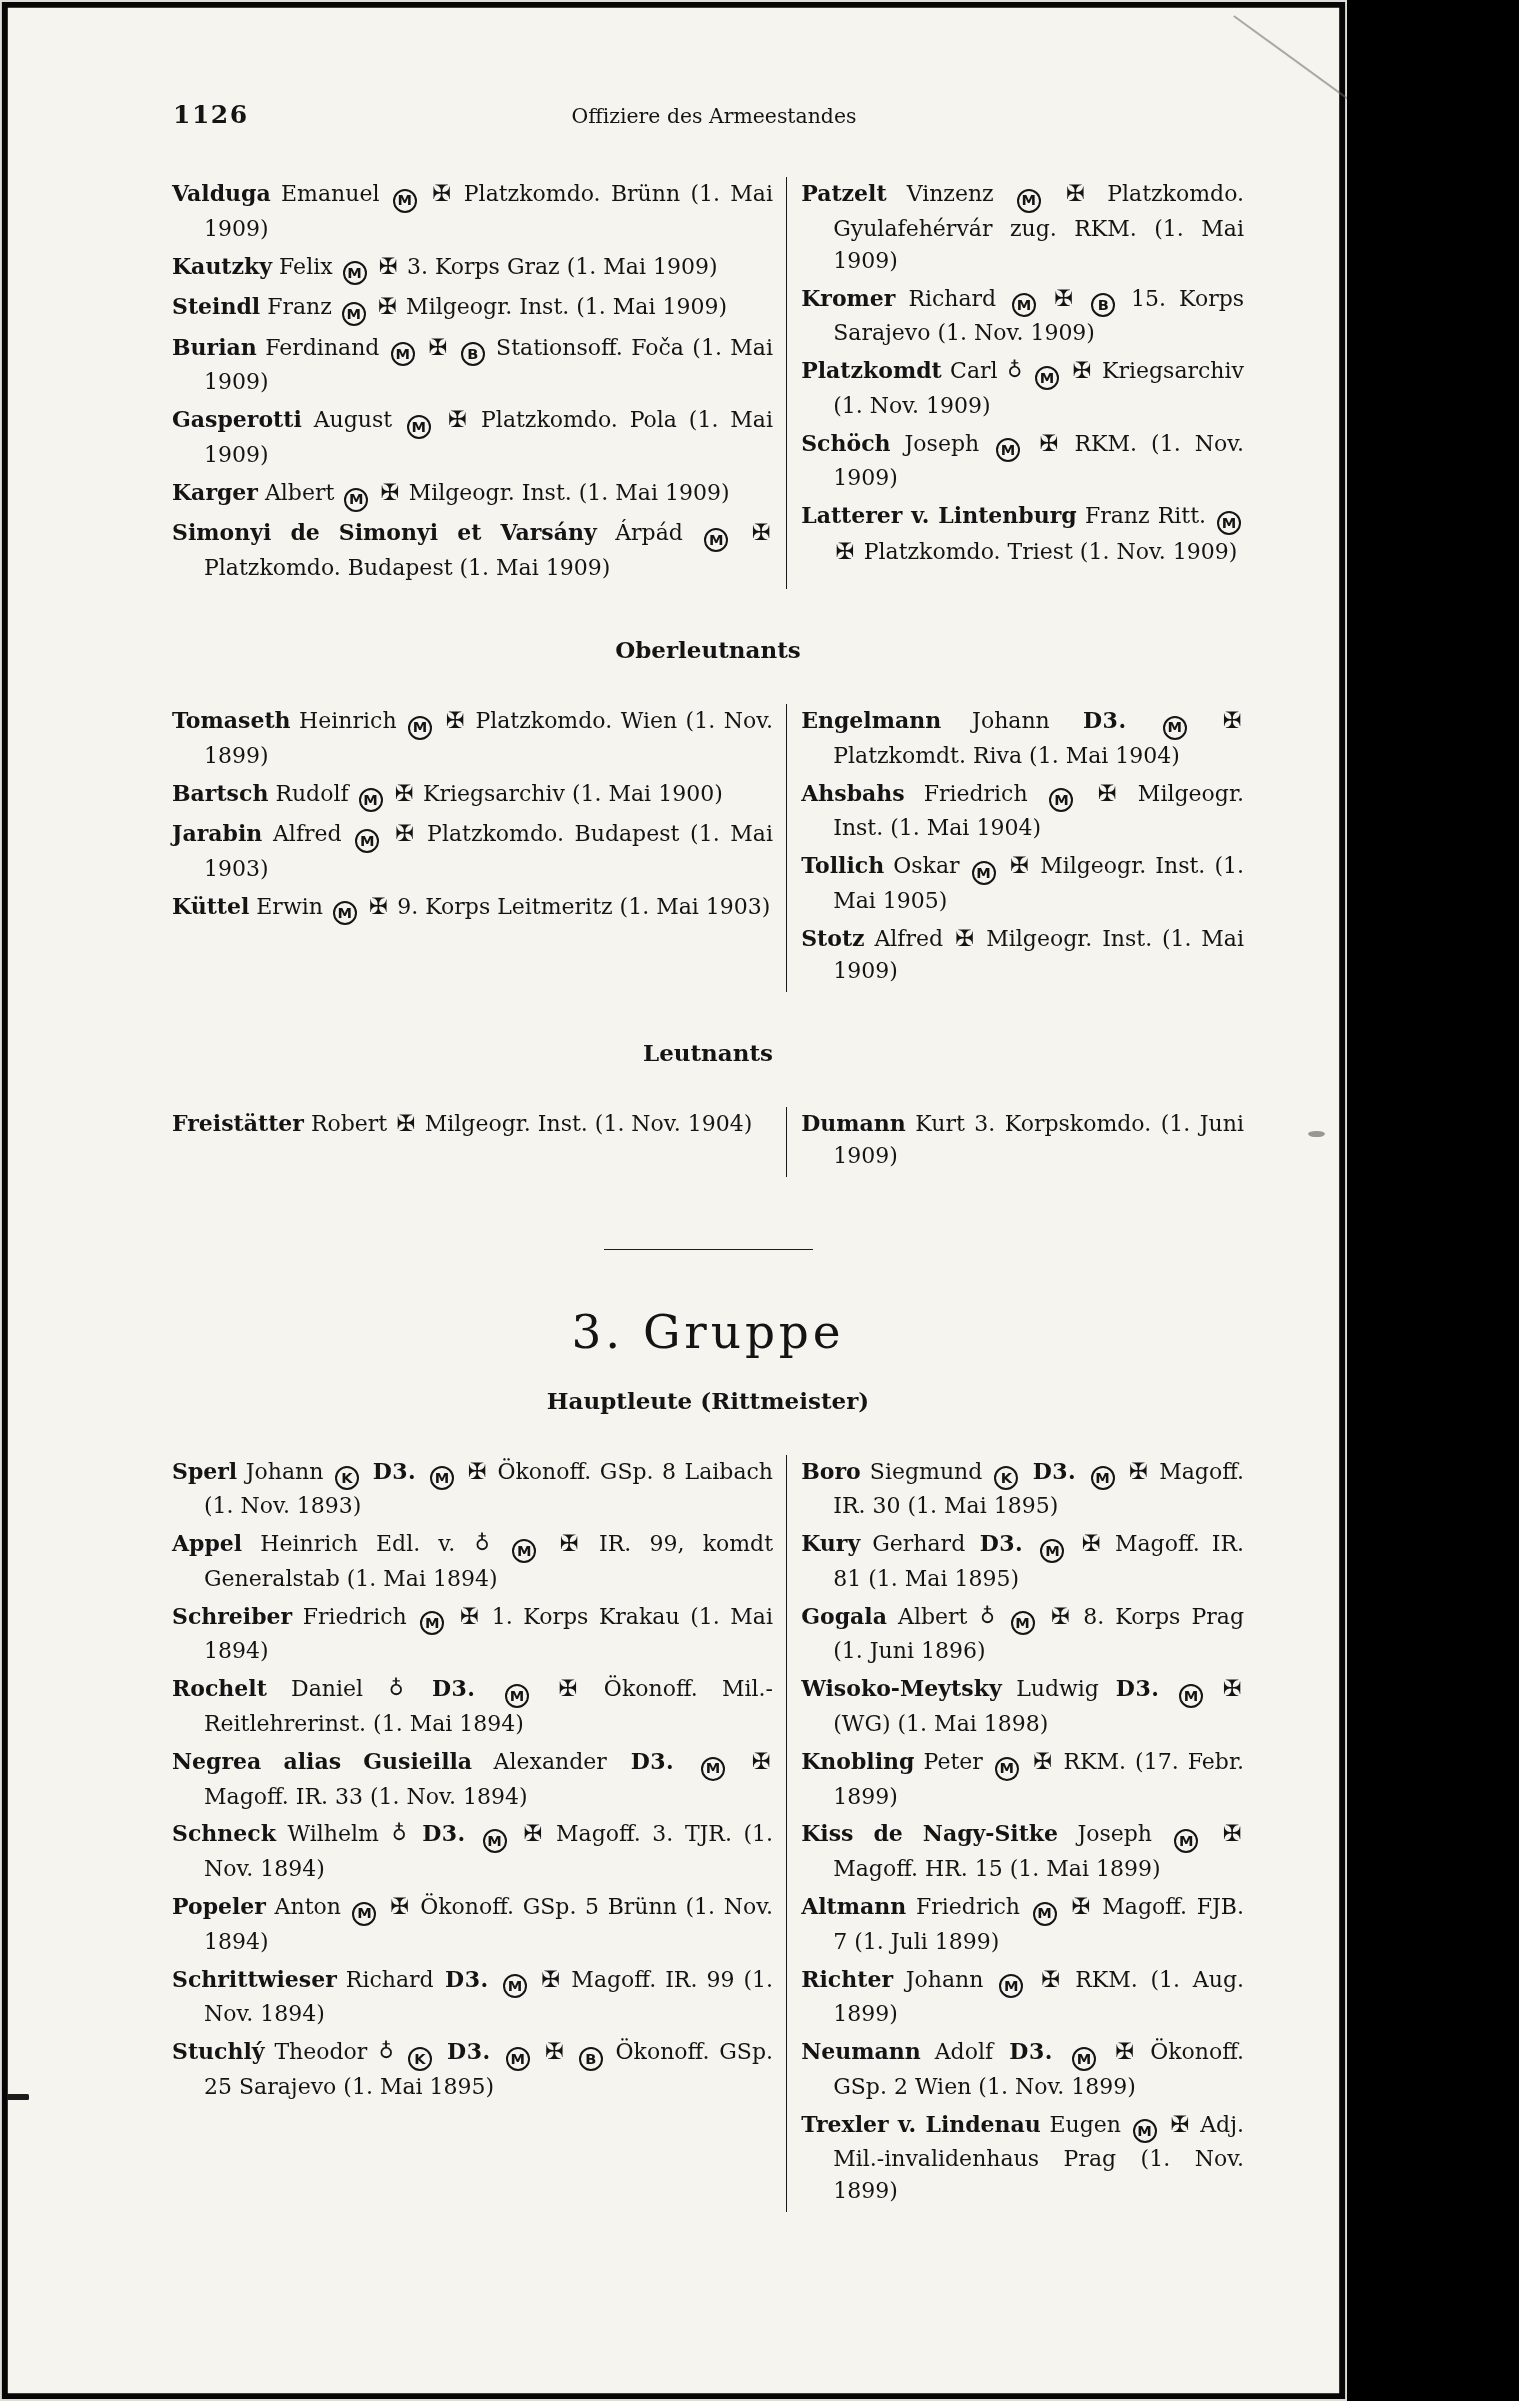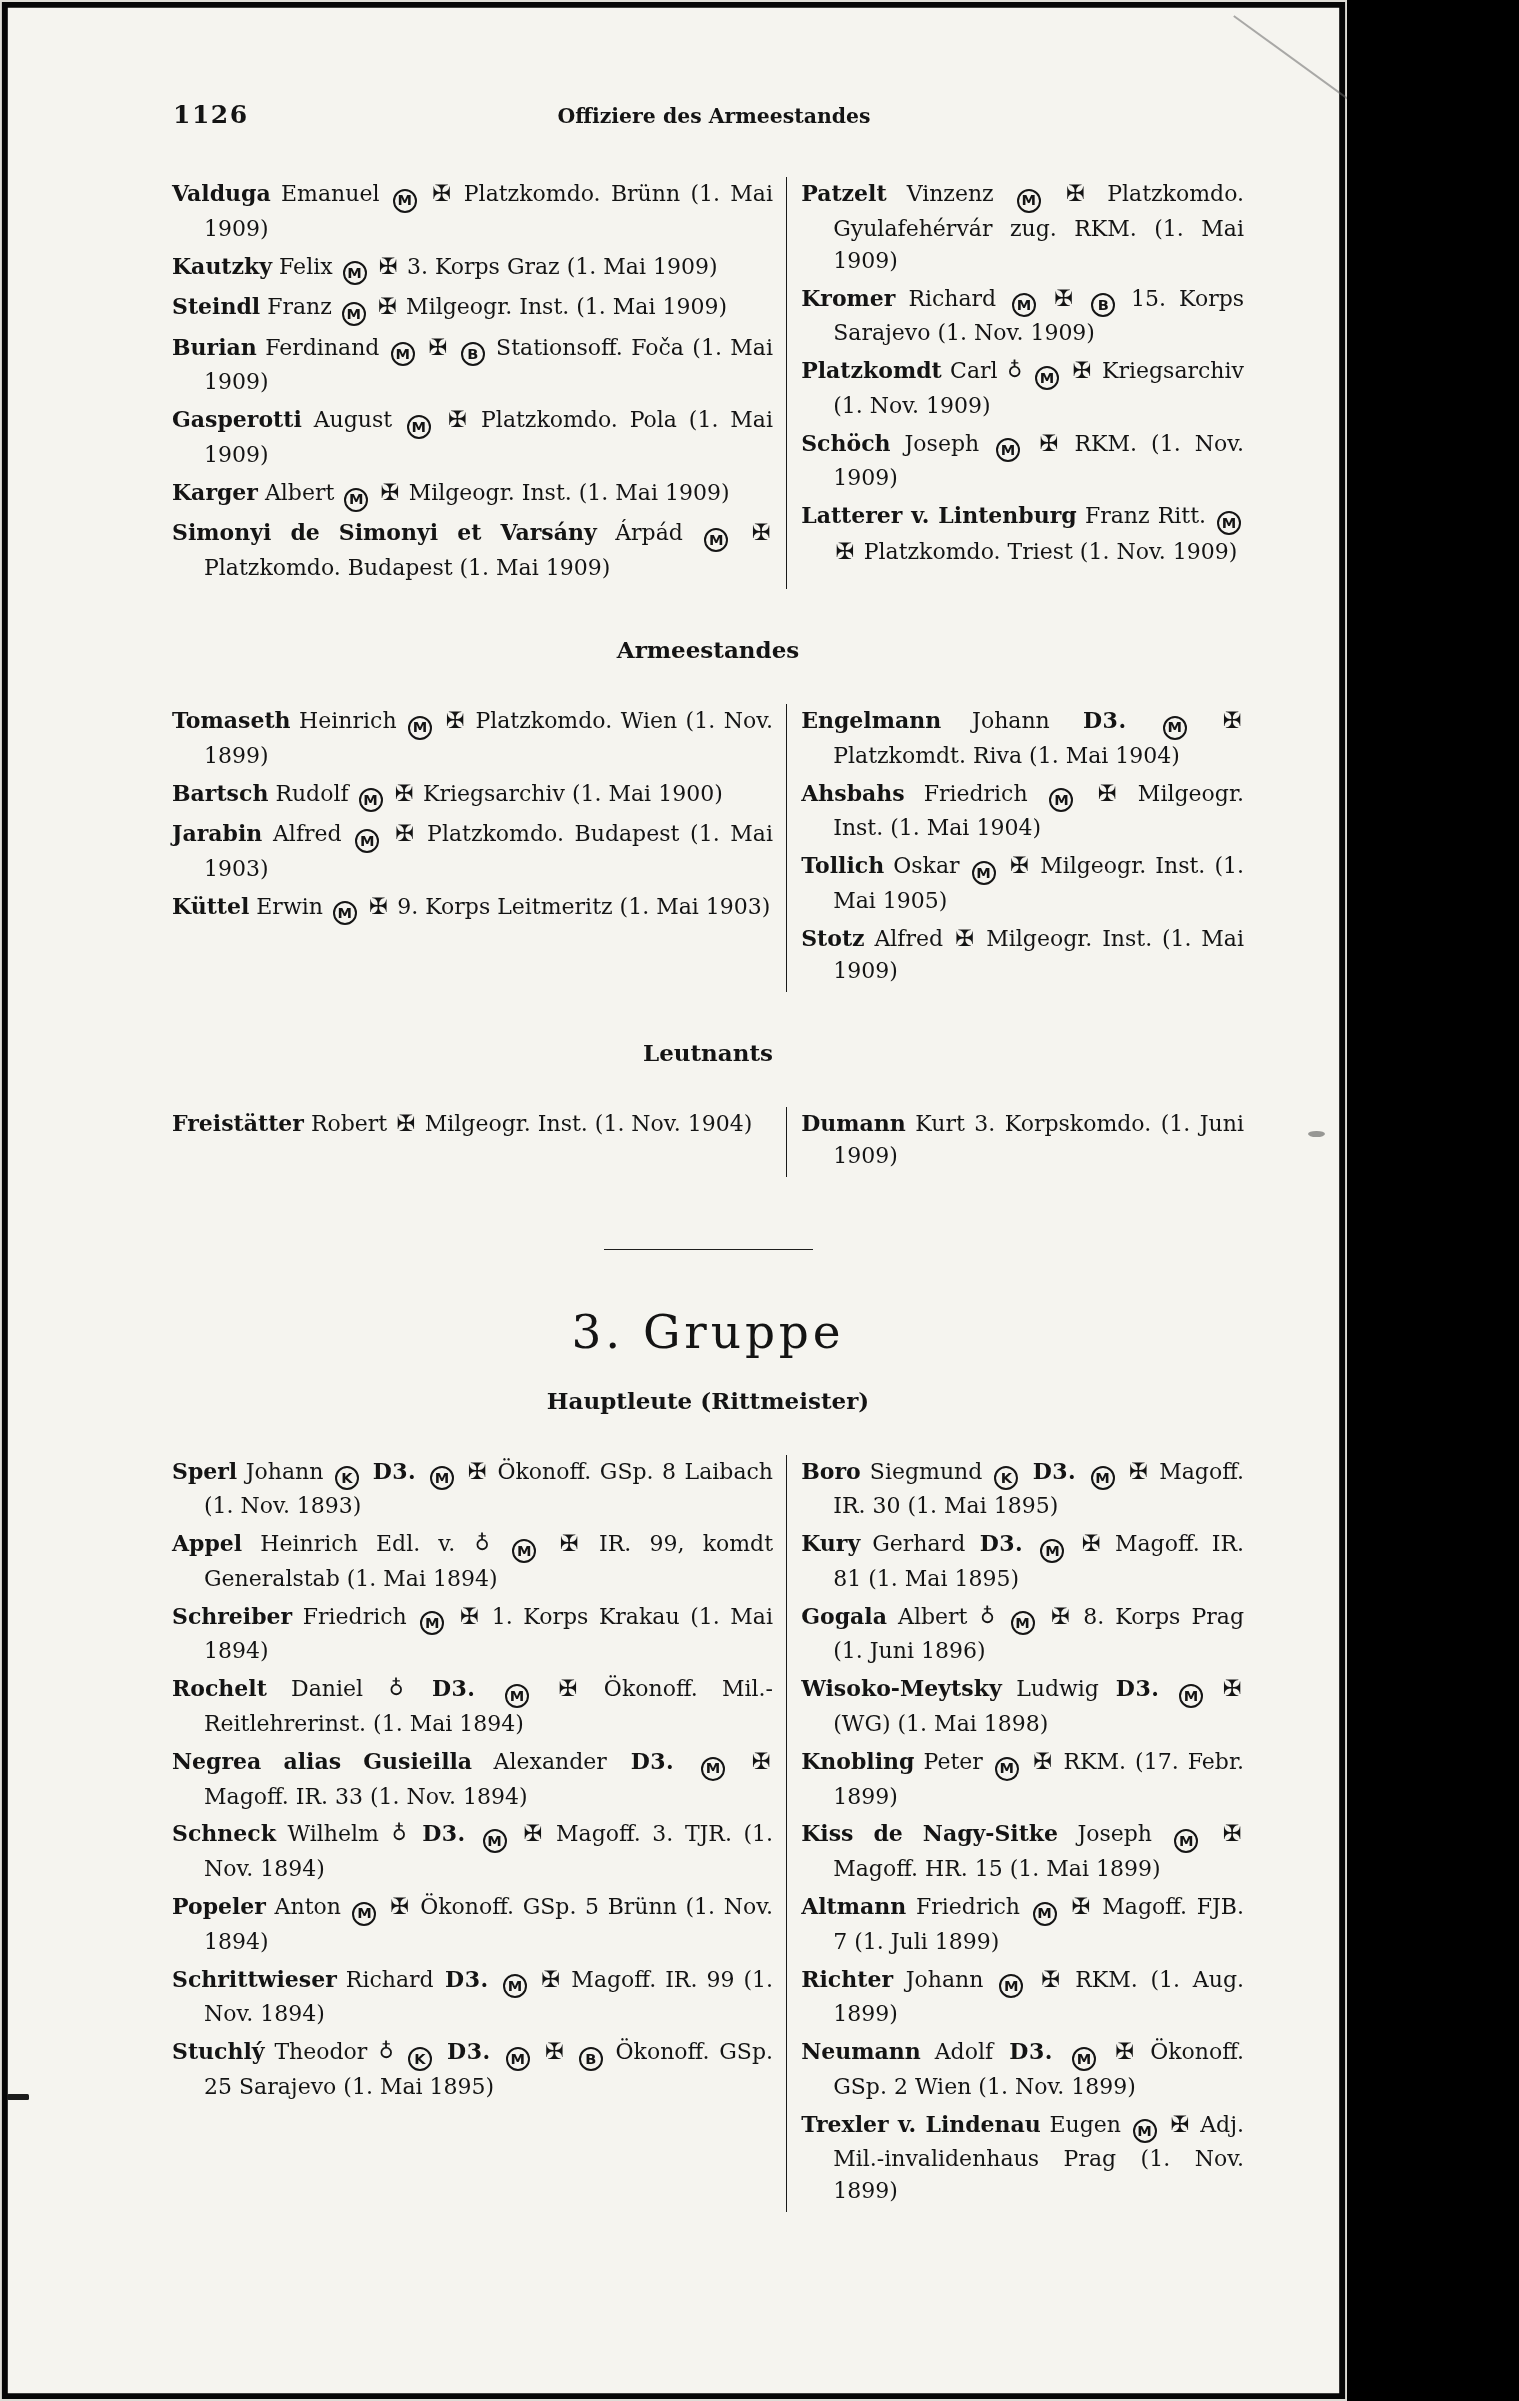--- a/index.html
+++ b/index.html
@@ -16,21 +16,21 @@
     overflow: hidden;
   }
   
   .page-head { position: relative; height: 38px; margin-bottom: 39px; }
   .pageno {
     position: absolute; left: 1px; top: 0;
     font-size: 25px; font-weight: bold; letter-spacing: 1.5px;
   }
   .running-title {
     position: absolute; left: 12px; right: 0; top: 3.9px;
-    text-align: center; font-size: 20.4px; font-weight: bold;
+    text-align: center; font-size: 20.4px; font-weight: normal;
   }
   
   .cols { display: flex; align-items: stretch; }
   .col { width: 601px; }
   .col.right { width: auto; flex: 1; }
   .vdivider { border-left: 1.5px solid #191919; margin: 0 14.6px 0 12.6px; }
   .entry {
     margin: 0 0 4.9px 0;
     font-size: 22px;
     line-height: 32px;
@@ -102,21 +102,21 @@
     <div class="vdivider"></div>
     <div class="col right">
         <p class="entry"><span class="bname">Patzelt</span><span> Vinzenz </span><span class="sym sym-M">M</span><span> </span><span class="sym sym-X">✠</span><span> Platzkomdo. Gyulafehérvár zug. RKM. (1. Mai 1909)</span></p>
         <p class="entry"><span class="bname">Kromer</span><span> Richard </span><span class="sym sym-M">M</span><span> </span><span class="sym sym-X">✠</span><span> </span><span class="sym sym-B">B</span><span> 15. Korps Sarajevo (1. Nov. 1909)</span></p>
         <p class="entry"><span class="bname">Platzkomdt</span><span> Carl </span><span class="sym sym-O">♁</span><span> </span><span class="sym sym-M">M</span><span> </span><span class="sym sym-X">✠</span><span> Kriegsarchiv (1. Nov. 1909)</span></p>
         <p class="entry"><span class="bname">Schöch</span><span> Joseph </span><span class="sym sym-M">M</span><span> </span><span class="sym sym-X">✠</span><span> RKM. (1. Nov. 1909)</span></p>
         <p class="entry"><span class="bname">Latterer v. Lintenburg</span><span> Franz Ritt. </span><span class="sym sym-M">M</span><span> </span><span class="sym sym-X">✠</span><span> Platzkomdo. Triest (1. Nov. 1909)</span></p>
       </div>
   </section>
 
-  <h2 class="rank-heading">Armeestandes</h2>
+  <h2 class="rank-heading">Oberleutnants</h2>
 
   <section class="cols">
     <div class="col left">
         <p class="entry"><span class="bname">Tomaseth</span><span> Heinrich </span><span class="sym sym-M">M</span><span> </span><span class="sym sym-X">✠</span><span> Platzkomdo. Wien (1. Nov. 1899)</span></p>
         <p class="entry"><span class="bname">Bartsch</span><span> Rudolf </span><span class="sym sym-M">M</span><span> </span><span class="sym sym-X">✠</span><span> Kriegsarchiv (1. Mai 1900)</span></p>
         <p class="entry"><span class="bname">Jarabin</span><span> Alfred </span><span class="sym sym-M">M</span><span> </span><span class="sym sym-X">✠</span><span> Platzkomdo. Budapest (1. Mai 1903)</span></p>
         <p class="entry"><span class="bname">Küttel</span><span> Erwin </span><span class="sym sym-M">M</span><span> </span><span class="sym sym-X">✠</span><span> 9. Korps Leitmeritz (1. Mai 1903)</span></p>
       </div>
     <div class="vdivider"></div>
     <div class="col right">

